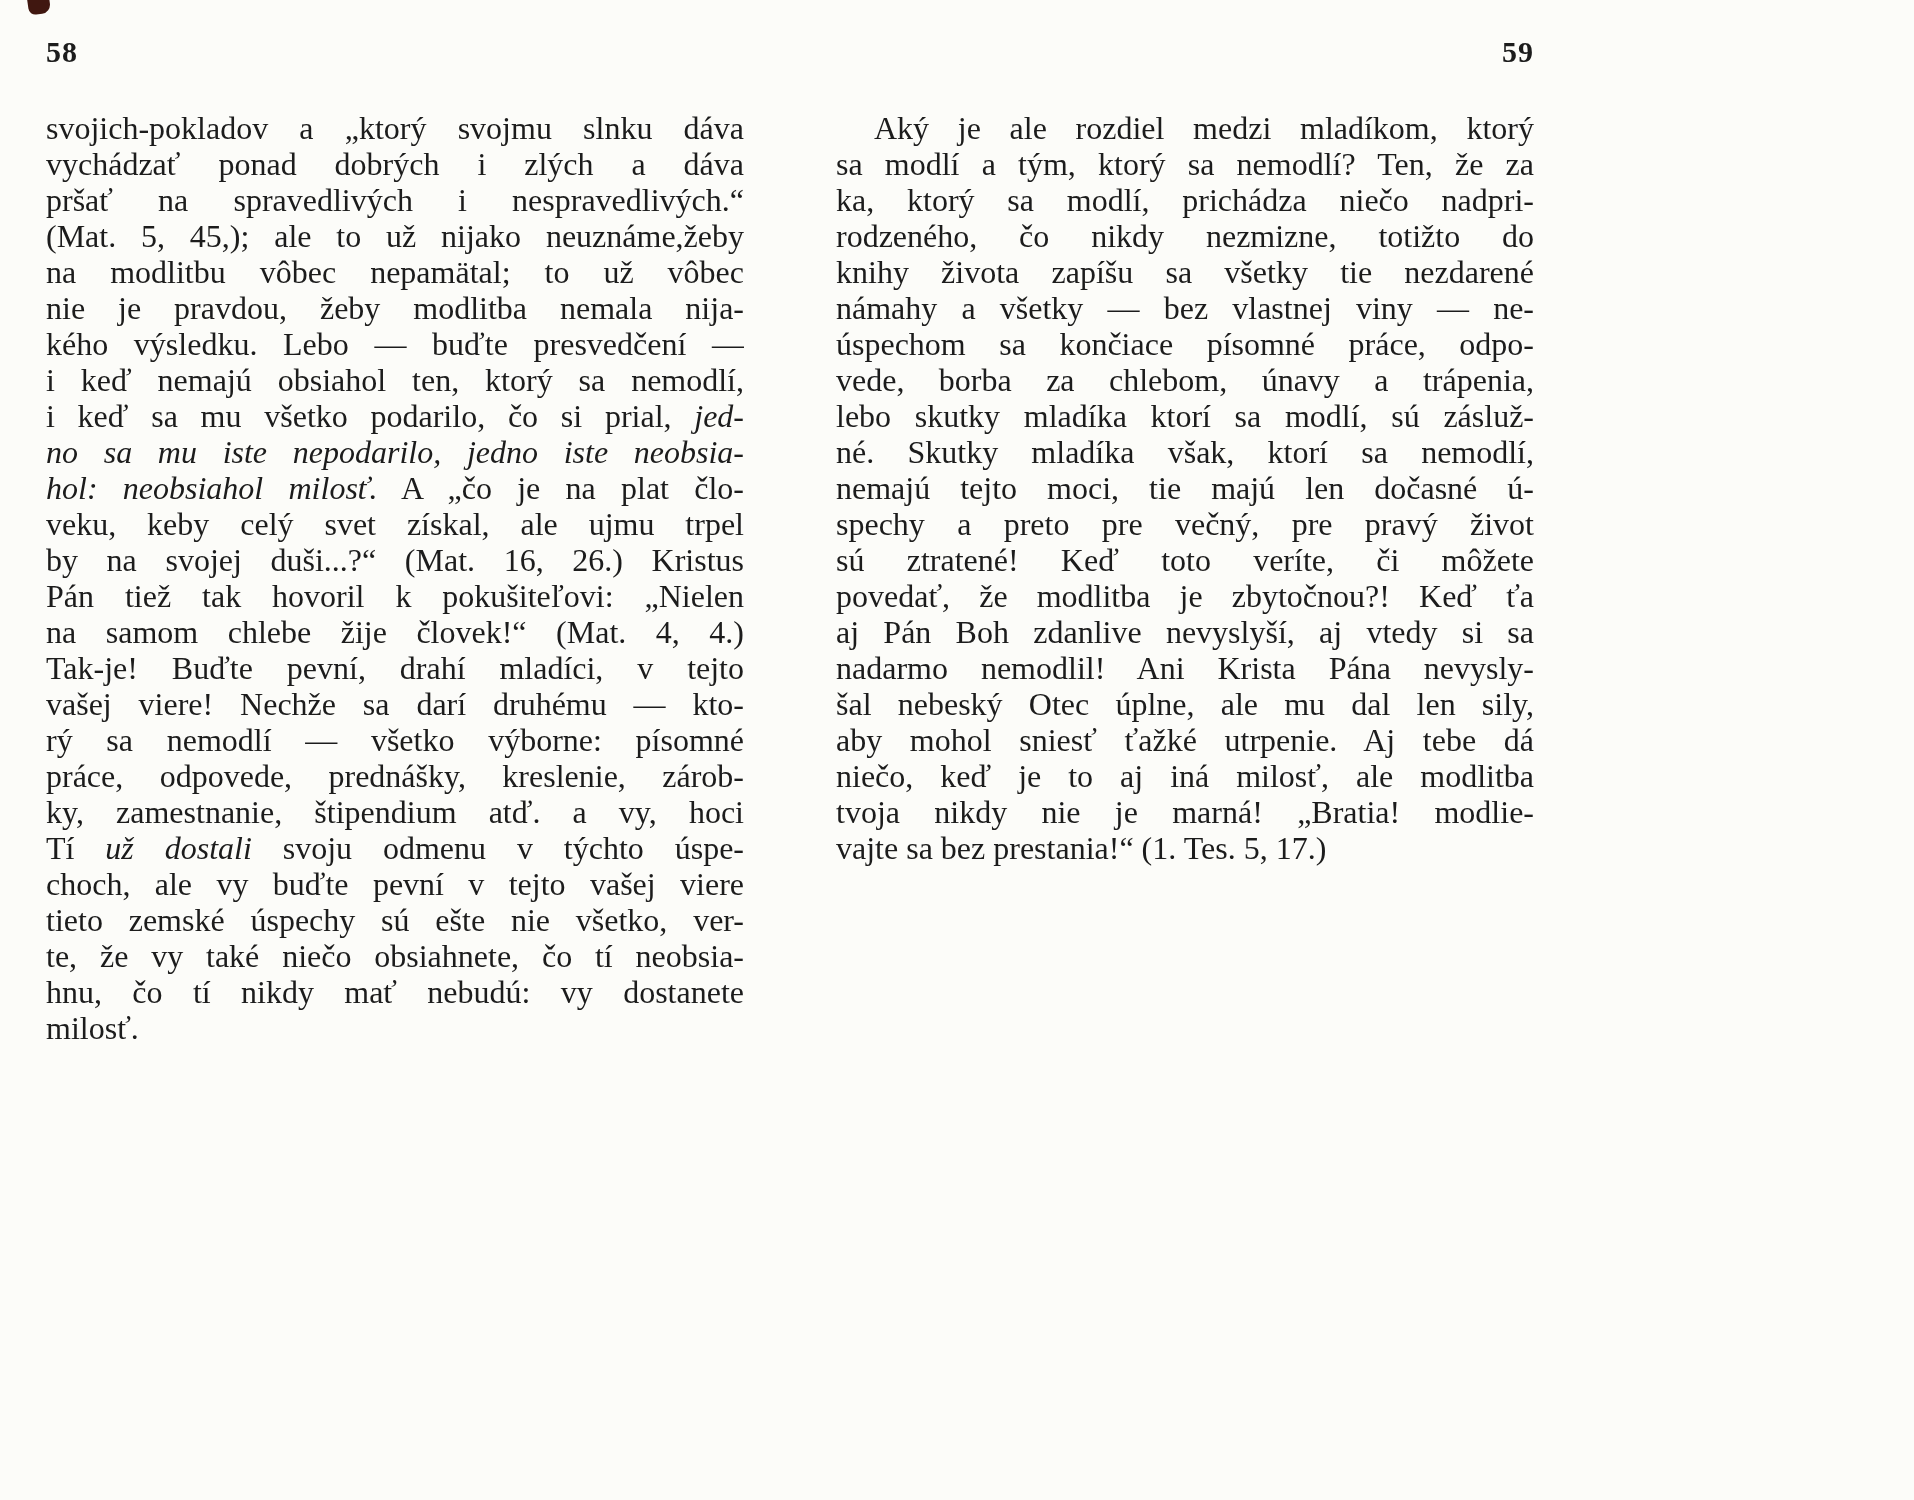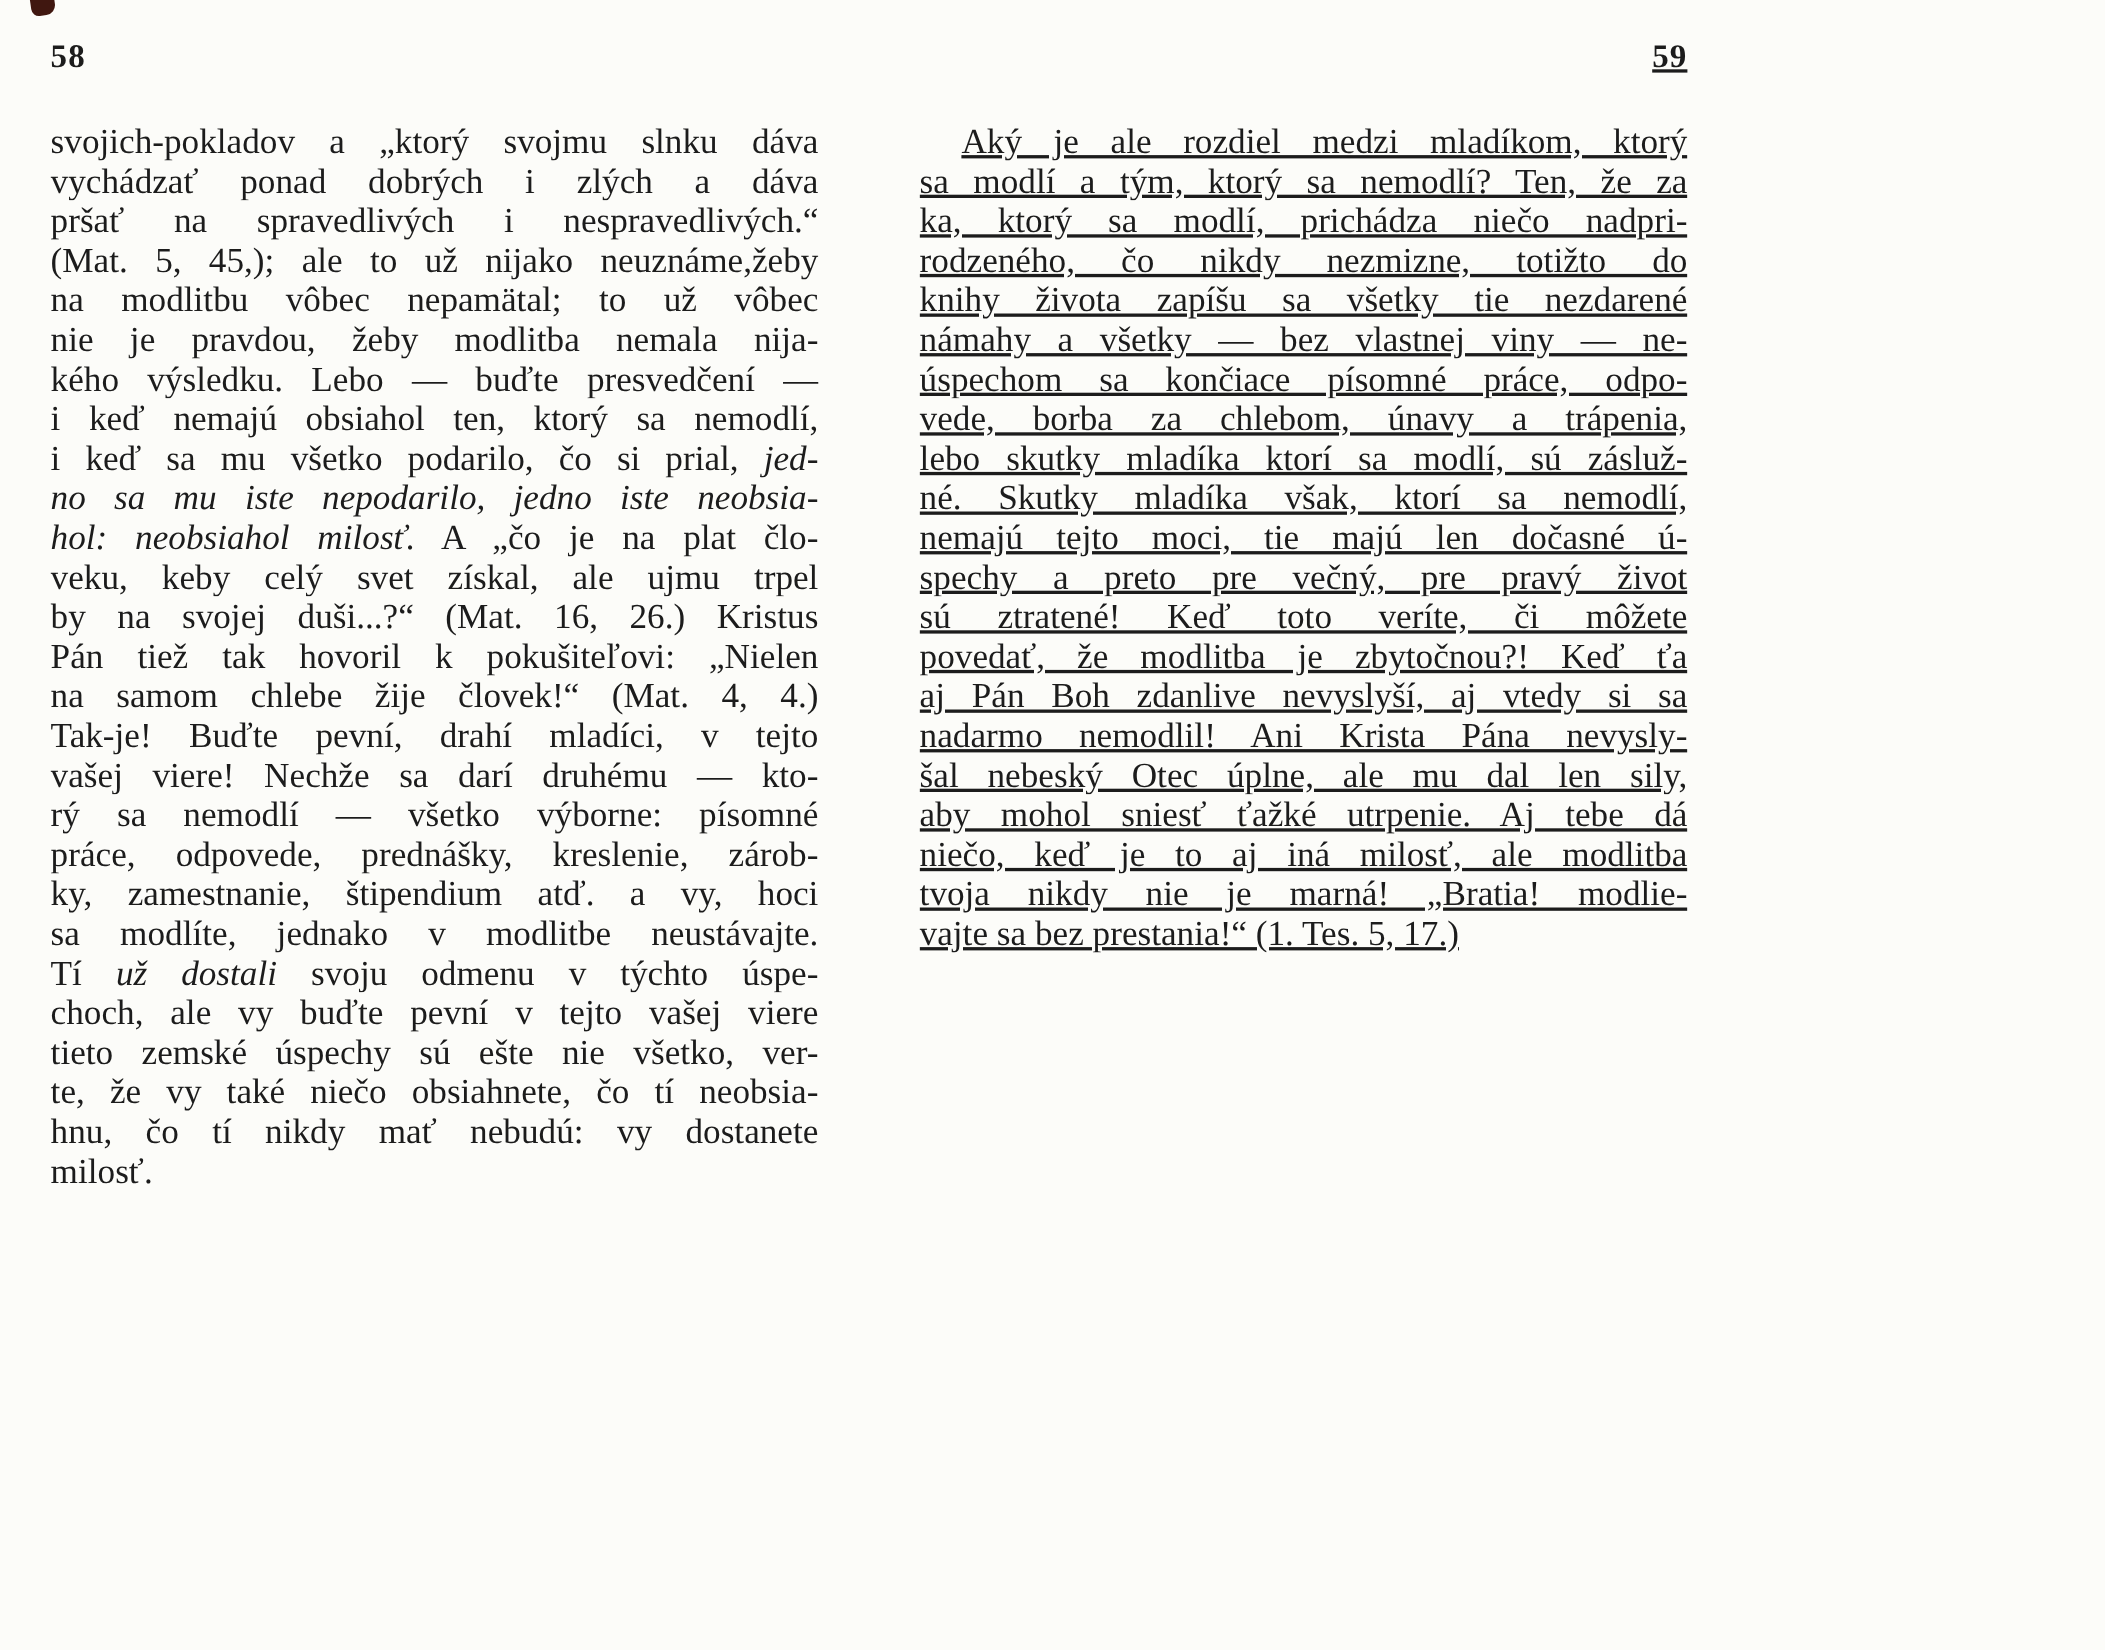--- a/index.html
+++ b/index.html
@@ -31,21 +31,21 @@
     background: var(--artifact);
     border-radius: 2px 2px 9px 7px;
     transform: rotate(-8deg);
   }
   .page {
     position: absolute;
     top: 34px;
     width: 698px;
   }
   .page-left  { left: 46px; }
-  .page-right { left: 836px; text-decoration: underline; }
+  .page-right { left: 836px; }
   .page-number {
     font-weight: bold;
     font-size: 30px;
     line-height: 36px;
     letter-spacing: 1px;
   }
   .page-right .page-number { text-align: right; }
   .page-text {
     margin-top: 40px;
     font-size: 32px;
@@ -83,21 +83,20 @@
         <div class="line"><span class="seg it">hol: neobsiahol milosť.</span><span class="seg"> A „čo je na plat člo-</span></div>
         <div class="line"><span class="seg">veku, keby celý svet získal, ale ujmu trpel</span></div>
         <div class="line"><span class="seg">by na svojej duši...?“ (Mat. 16, 26.) Kristus</span></div>
         <div class="line"><span class="seg">Pán tiež tak hovoril k pokušiteľovi: „Nielen</span></div>
         <div class="line"><span class="seg">na samom chlebe žije človek!“ (Mat. 4, 4.)</span></div>
         <div class="line"><span class="seg">Tak-je! Buďte pevní, drahí mladíci, v tejto</span></div>
         <div class="line"><span class="seg">vašej viere! Nechže sa darí druhému — kto-</span></div>
         <div class="line"><span class="seg">rý sa nemodlí — všetko výborne: písomné</span></div>
         <div class="line"><span class="seg">práce, odpovede, prednášky, kreslenie, zárob-</span></div>
         <div class="line"><span class="seg">ky, zamestnanie, štipendium atď. a vy, hoci</span></div>
-        <div class="line"><span class="seg">sa modlíte, jednako v modlitbe neustávajte.</span></div>
         <div class="line"><span class="seg">Tí </span><span class="seg it">už dostali</span><span class="seg"> svoju odmenu v týchto úspe-</span></div>
         <div class="line"><span class="seg">choch, ale vy buďte pevní v tejto vašej viere</span></div>
         <div class="line"><span class="seg">tieto zemské úspechy sú ešte nie všetko, ver-</span></div>
         <div class="line"><span class="seg">te, že vy také niečo obsiahnete, čo tí neobsia-</span></div>
         <div class="line"><span class="seg">hnu, čo tí nikdy mať nebudú: vy dostanete</span></div>
         <div class="line last"><span class="seg">milosť.</span></div>
       </div>
   </section>
 
   <section class="page page-right">

